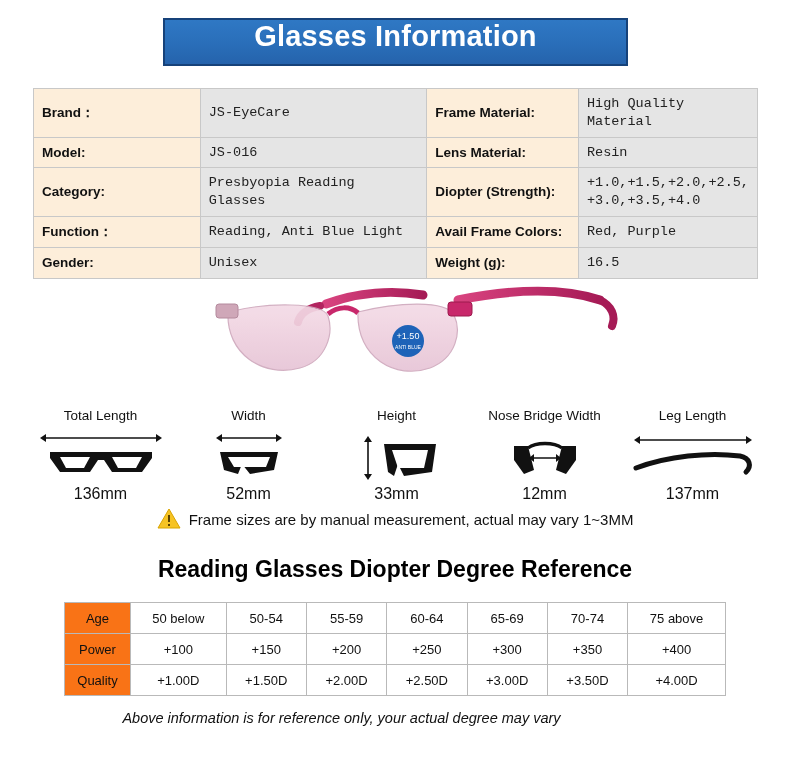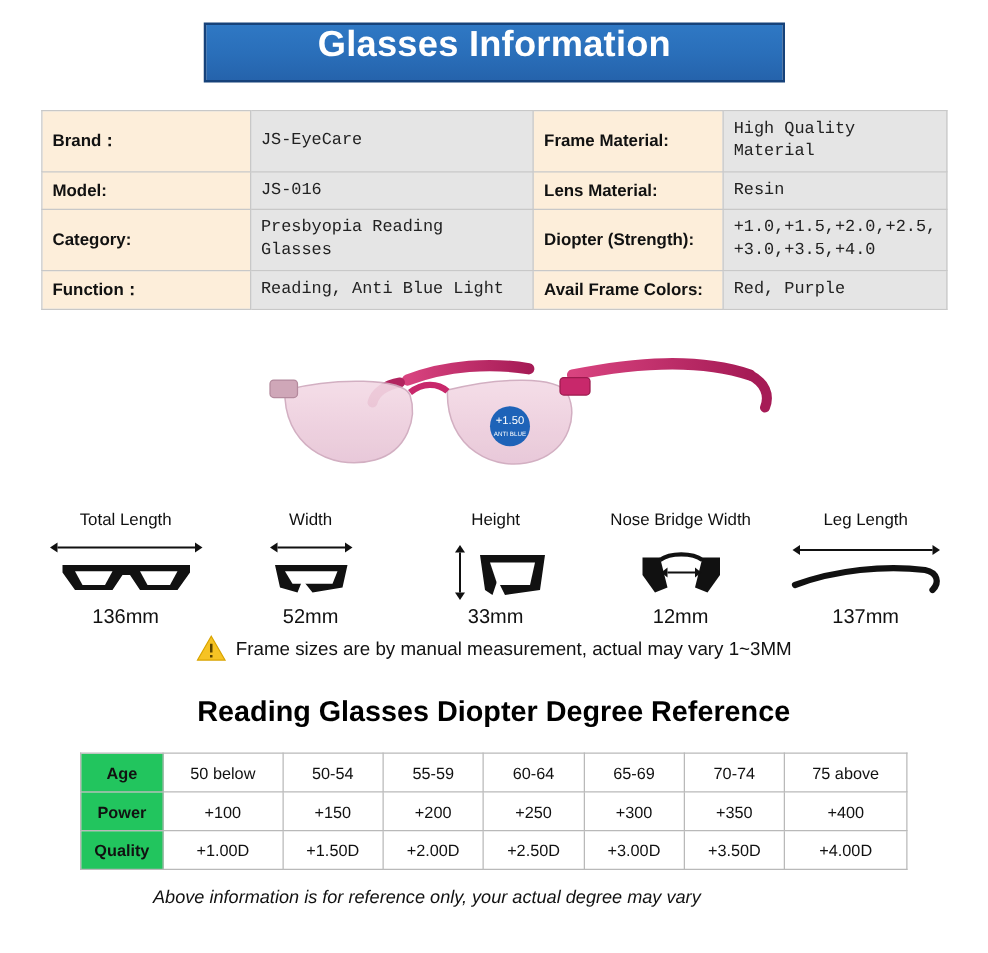--- a/index.html
+++ b/index.html
@@ -111,22 +111,22 @@
     text-align: center;
   }
   .diopter-table td {
     border: 1px solid #b9b9b9;
     height: 31px;
     padding: 2px 4px;
     color: #111;
   }
   .diopter-table td.rowhead {
     width: 66px;
-    font-weight: bold;
-    background: #22c55e;
+    font-weight: normal;
+    background: #f97316;
     margin-left: 43px;
   }
   .diopter-table td.age-cell { font-weight: normal; }
 
   
   .footer {
     position: absolute;
     left: 0; top: 710px; width: 683px;
     text-align: center;
     font-size: 14.5px;
@@ -161,20 +161,26 @@
         <td class="k c1">Category:</td>
         <td class="v c2">Presbyopia Reading Glasses</td>
         <td class="k c3">Diopter (Strength):</td>
         <td class="v c4">+1.0,+1.5,+2.0,+2.5, +3.0,+3.5,+4.0</td>
       </tr>
       <tr>
         <td class="k c1">Function：</td>
         <td class="v c2">Reading, Anti Blue Light</td>
         <td class="k c3">Avail Frame Colors:</td>
         <td class="v c4">Red, Purple</td>
+      </tr>
+      <tr>
+        <td class="k c1">Gender:</td>
+        <td class="v c2">Unisex</td>
+        <td class="k c3">Weight (g):</td>
+        <td class="v c4">16.5</td>
       </tr>
     </tbody>
   </table>
 
   <div class="photo">
     <svg width="420" height="135" viewBox="0 0 420 135">
       <defs>
         <linearGradient id="lensG" x1="0" y1="0" x2="0" y2="1">
           <stop offset="0%" stop-color="#f4dbe6"></stop>
           <stop offset="100%" stop-color="#e7c4d6"></stop>

